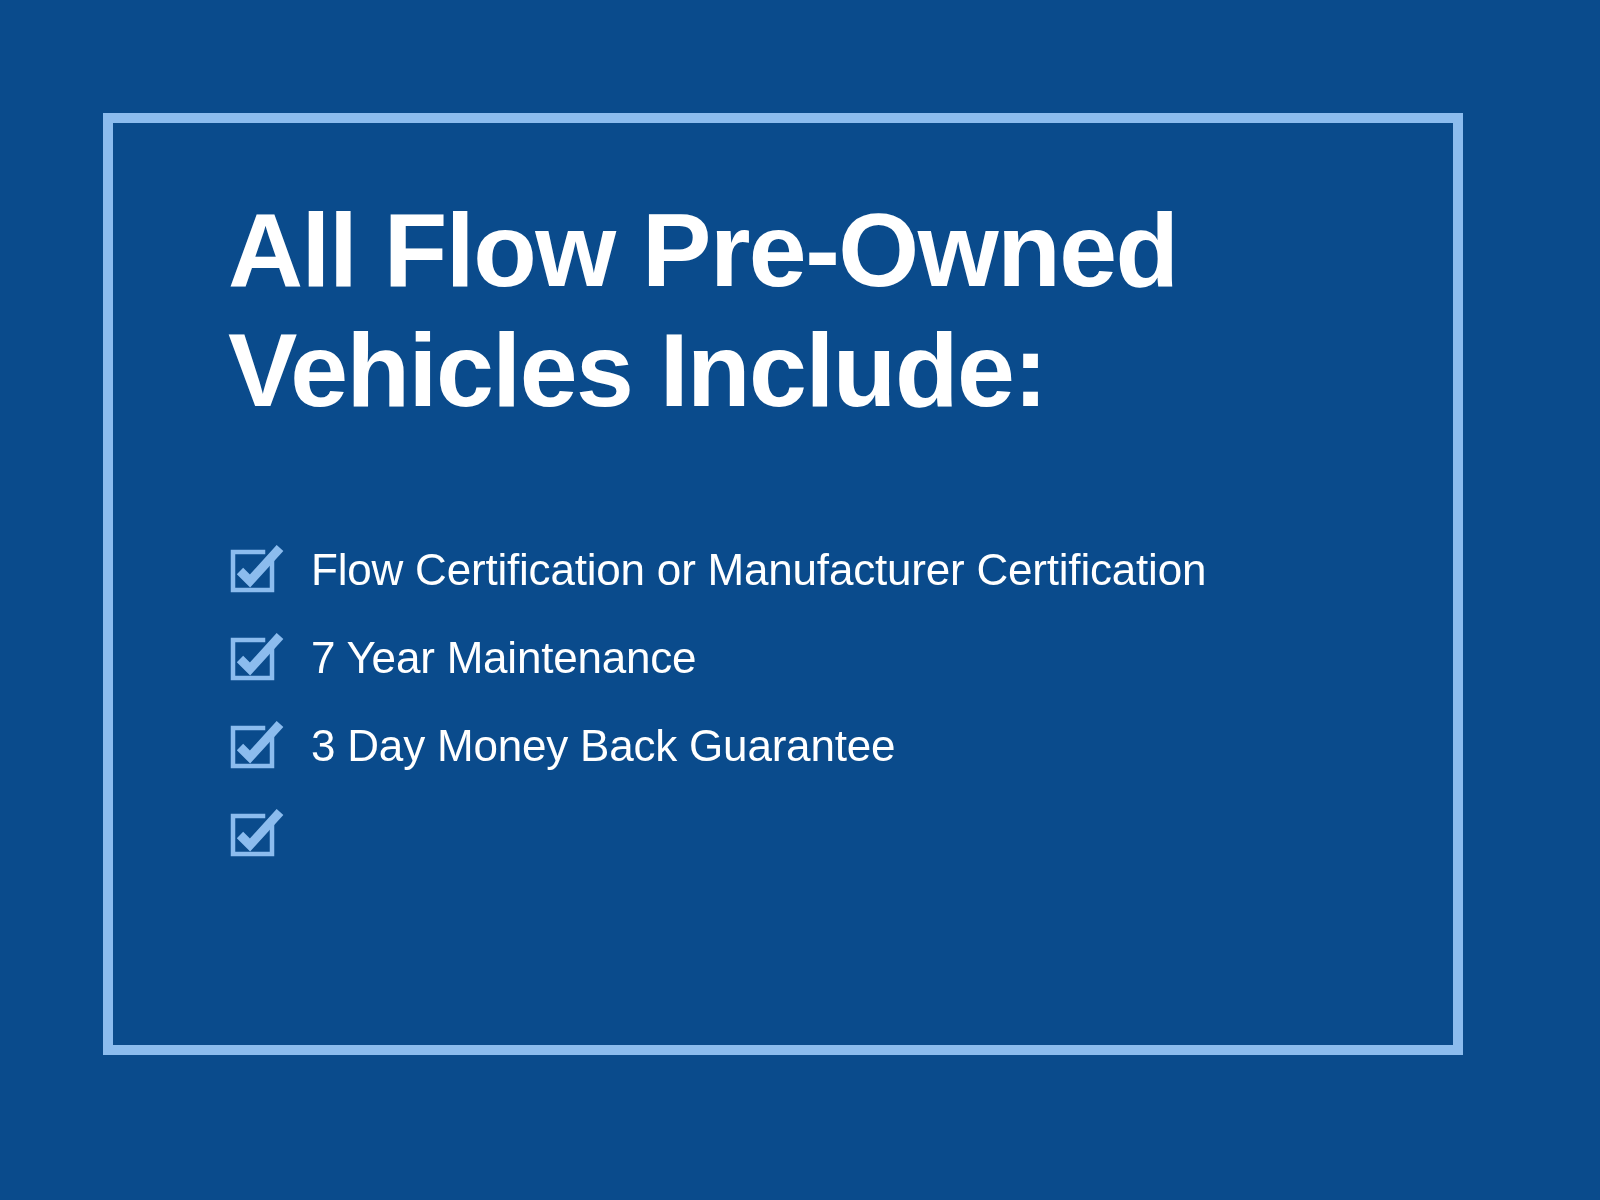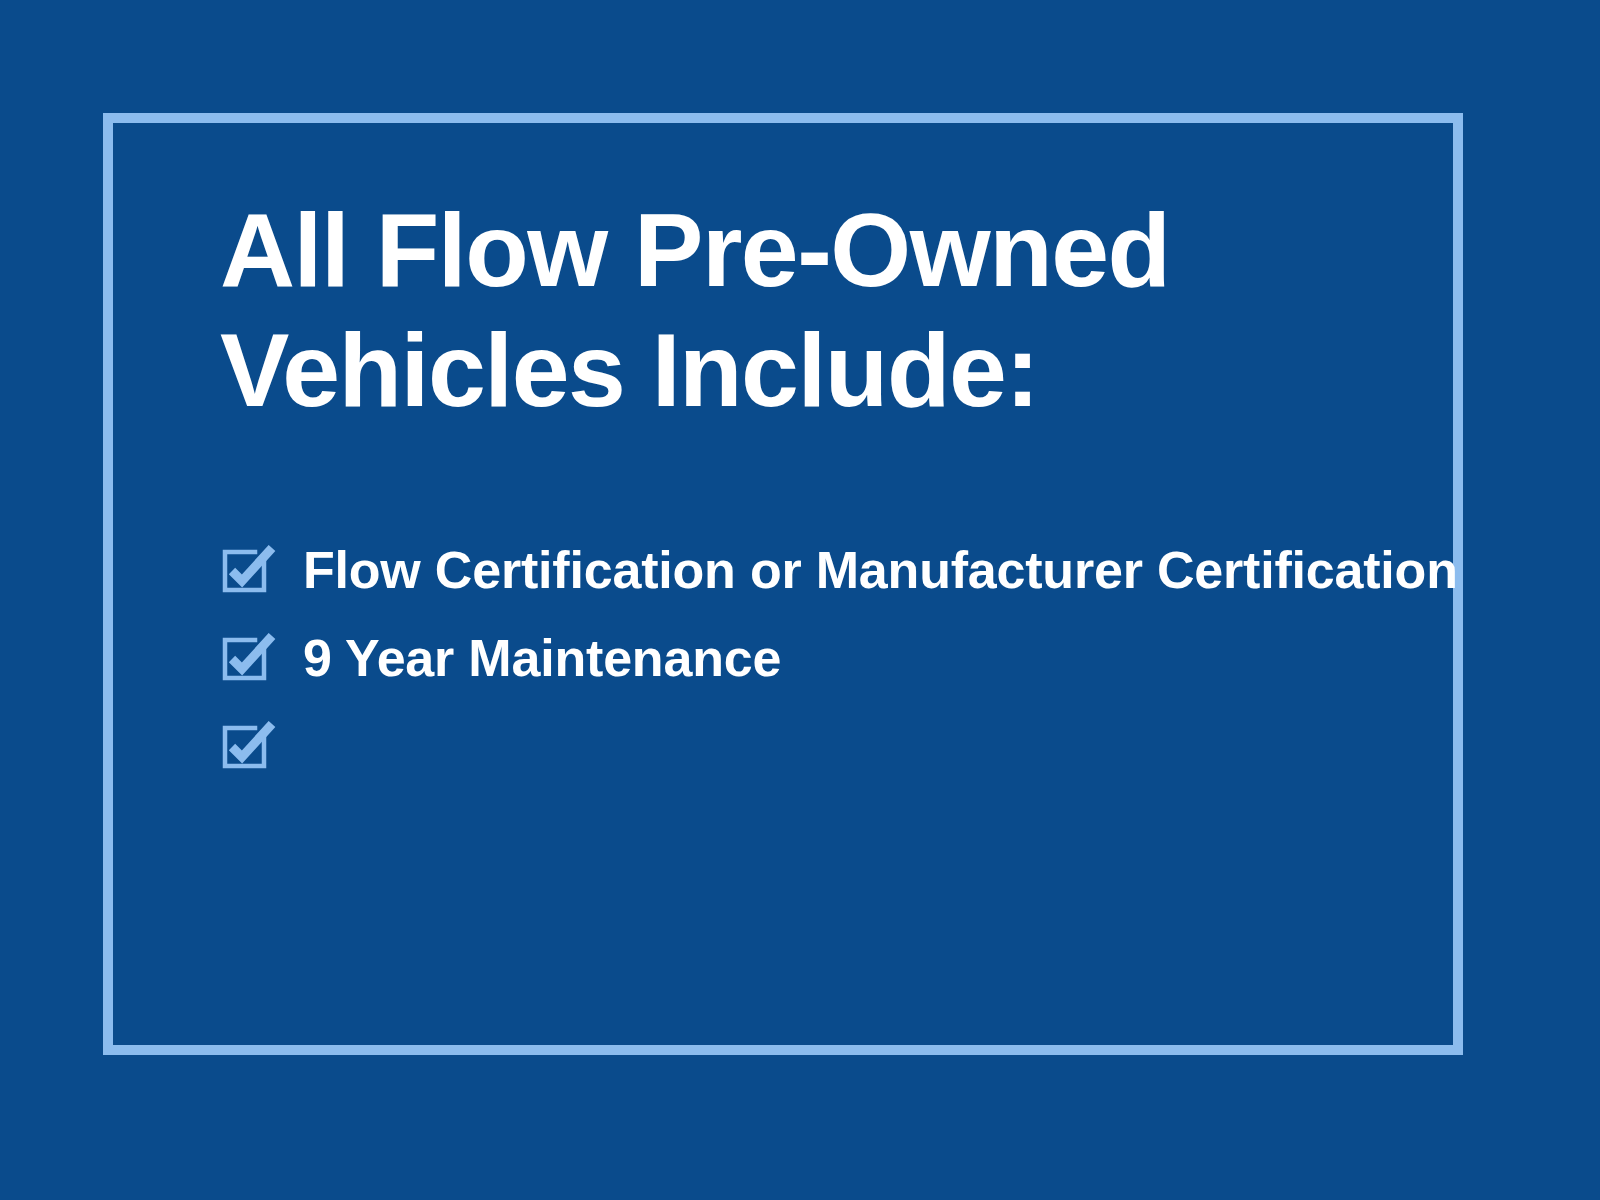--- a/index.html
+++ b/index.html
@@ -29,21 +29,21 @@
     top: 113px;
     width: 1360px;
     height: 942px;
     border: 10px solid #8cbcee;
     box-sizing: border-box;
   }
 
   
   #content {
     position: absolute;
-    left: 220px;
+    left: 228px;
     top: 190px;
     width: 1200px;
   }
 
   
   #headline {
     margin: 0;
     padding: 0;
     color: #ffffff;
     font-family: "Liberation Sans", sans-serif;
@@ -72,22 +72,22 @@
   .check-icon {
     flex: 0 0 auto;
     width: 56px;
     height: 50px;
     margin-right: 27px;
     display: block;
   }
   .check-label {
     color: #ffffff;
     font-family: "Liberation Sans", sans-serif;
-    font-size: 52px;
-    font-weight: 700;
+    font-size: 44px;
+    font-weight: 400;
     letter-spacing: -0.2px;
     line-height: 50px;
     white-space: nowrap;
   }
 </style>
 </head>
 <body>
 
 <div id="poster">
 
@@ -107,23 +107,30 @@
         </svg>
         <span class="check-label">Flow Certification or Manufacturer Certification</span>
       </li>
 
 
       <li class="check-row">
         <svg class="check-icon" viewBox="0 0 56 50">
           <path d="M44 17 L44 45 L5 45 L5 7 L35 7" fill="none" stroke="#8cbcee" stroke-width="4.5" stroke-linecap="square"></path>
           <path d="M12 26 L22 36 L52 3" fill="none" stroke="#8cbcee" stroke-width="9" stroke-linecap="butt" stroke-linejoin="miter"></path>
         </svg>
-        <span class="check-label">9 Year Maintenance</span>
+        <span class="check-label">7 Year Maintenance</span>
       </li>
 
+      <li class="check-row">
+        <svg class="check-icon" viewBox="0 0 56 50">
+          <path d="M44 17 L44 45 L5 45 L5 7 L35 7" fill="none" stroke="#8cbcee" stroke-width="4.5" stroke-linecap="square"></path>
+          <path d="M12 26 L22 36 L52 3" fill="none" stroke="#8cbcee" stroke-width="9" stroke-linecap="butt" stroke-linejoin="miter"></path>
+        </svg>
+        <span class="check-label">3 Day Money Back Guarantee</span>
+      </li>
 
       <li class="check-row">
         <svg class="check-icon" viewBox="0 0 56 50">
           <path d="M44 17 L44 45 L5 45 L5 7 L35 7" fill="none" stroke="#8cbcee" stroke-width="4.5" stroke-linecap="square"></path>
           <path d="M12 26 L22 36 L52 3" fill="none" stroke="#8cbcee" stroke-width="9" stroke-linecap="butt" stroke-linejoin="miter"></path>
         </svg>
       </li>
 
     </ul>
   </div>

